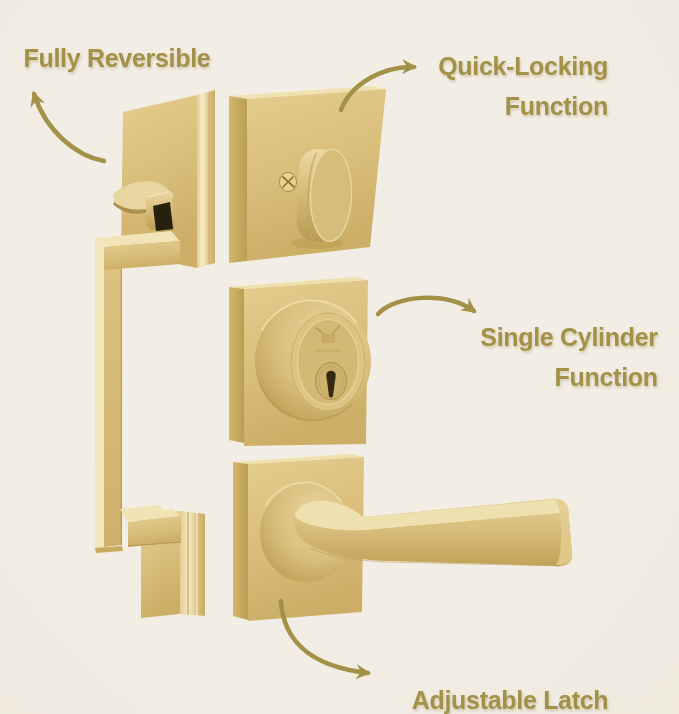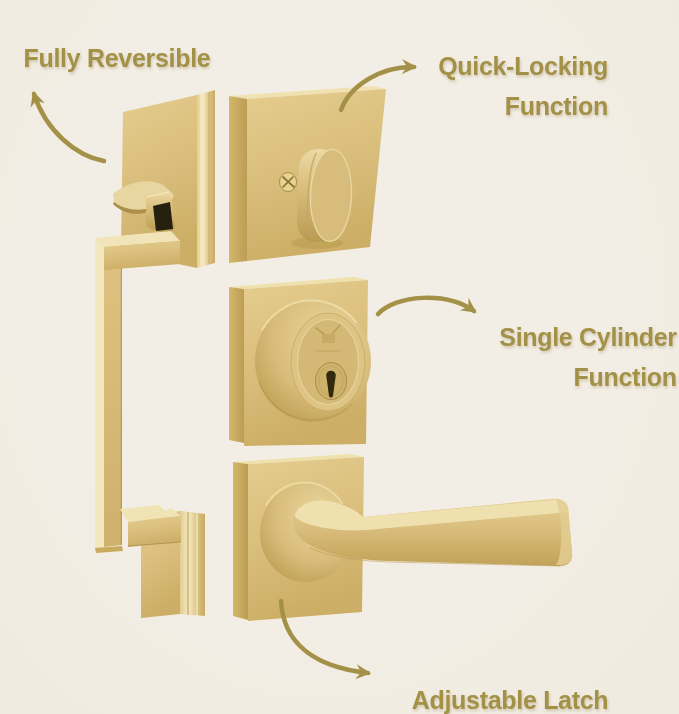--- a/index.html
+++ b/index.html
@@ -19,21 +19,21 @@
     line-height:40px;
     letter-spacing:-0.3px;
     color:#a39147;
     text-align:right;
     white-space:nowrap;
     text-shadow:1px 2px 3px rgba(125,104,44,0.28);
   }
   .feature-label span{display:block;}
   #lbl-fully{left:117px;top:38px;}
   #lbl-quick{left:523px;top:46px;}
-  #lbl-single{left:588px;top:317px;}
+  #lbl-single{left:569px;top:317px;}
   #lbl-adjust{left:510px;top:680px;}
 </style>
 </head>
 <body>
 
 <div class="canvas">
 
   <svg width="679" height="714" viewBox="0 0 679 714">
     <defs>
       <linearGradient id="gFaceV" x1="0" y1="0" x2="0.25" y2="1">

